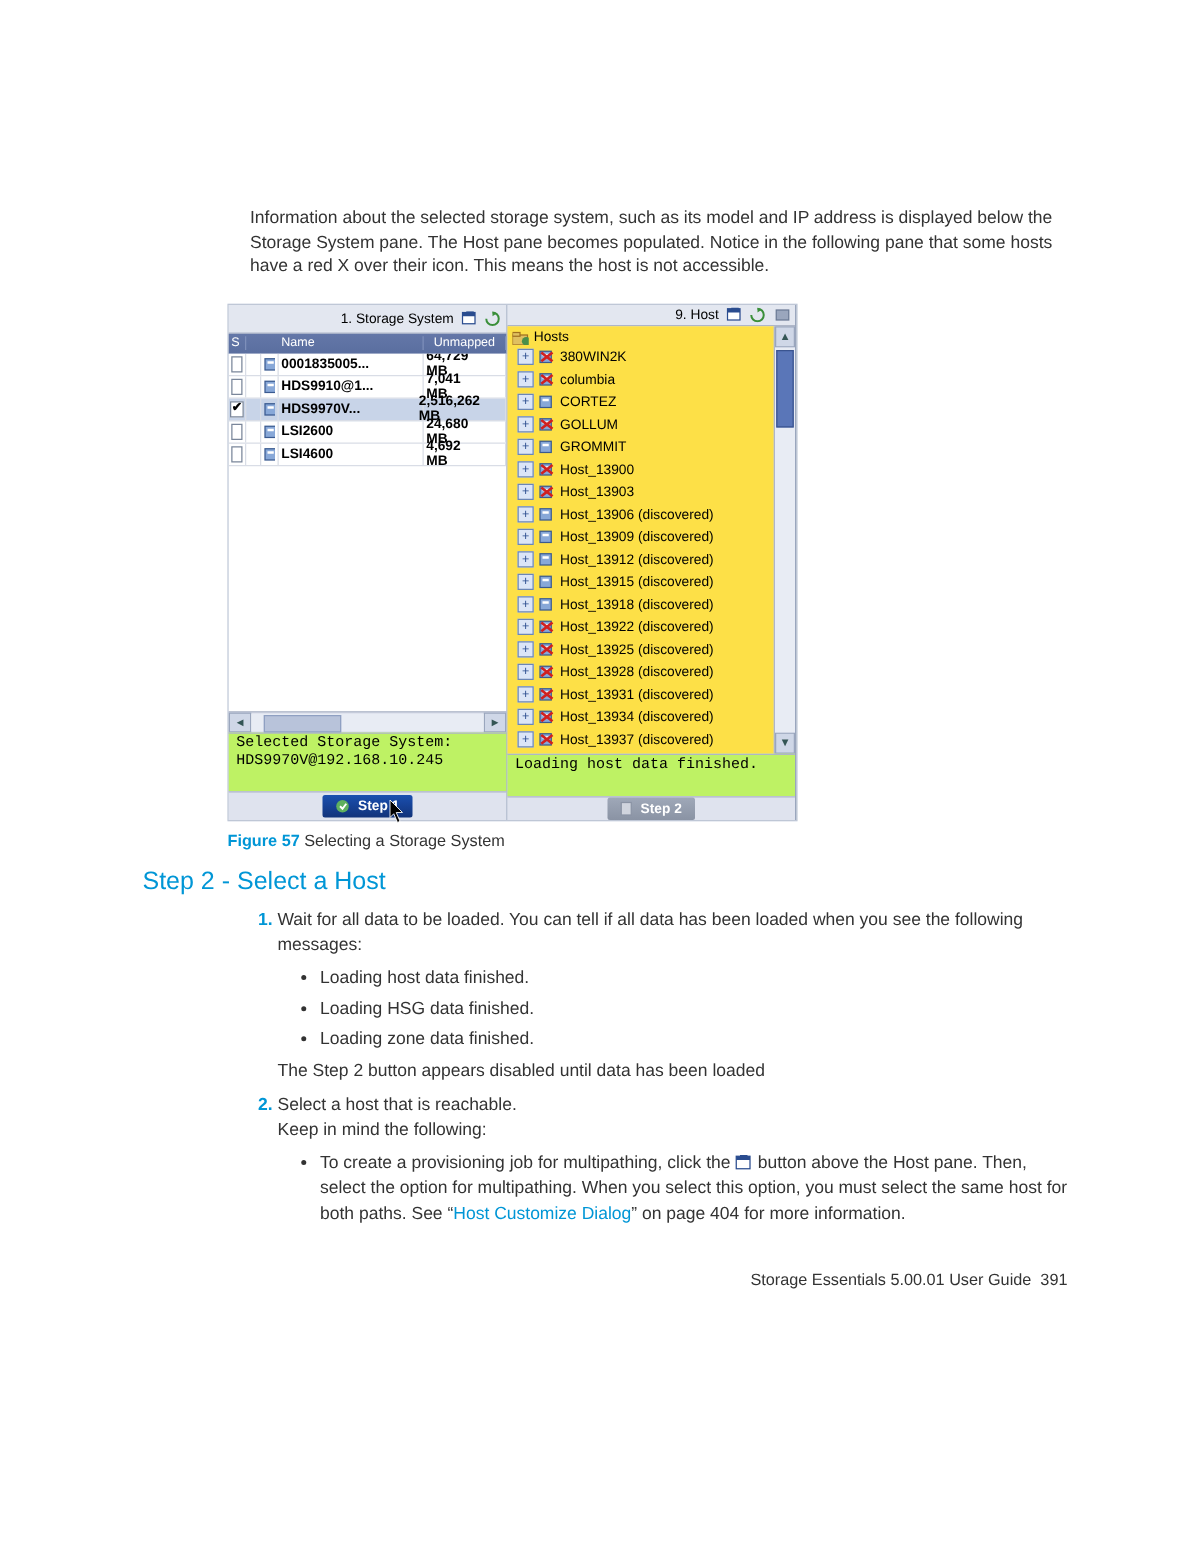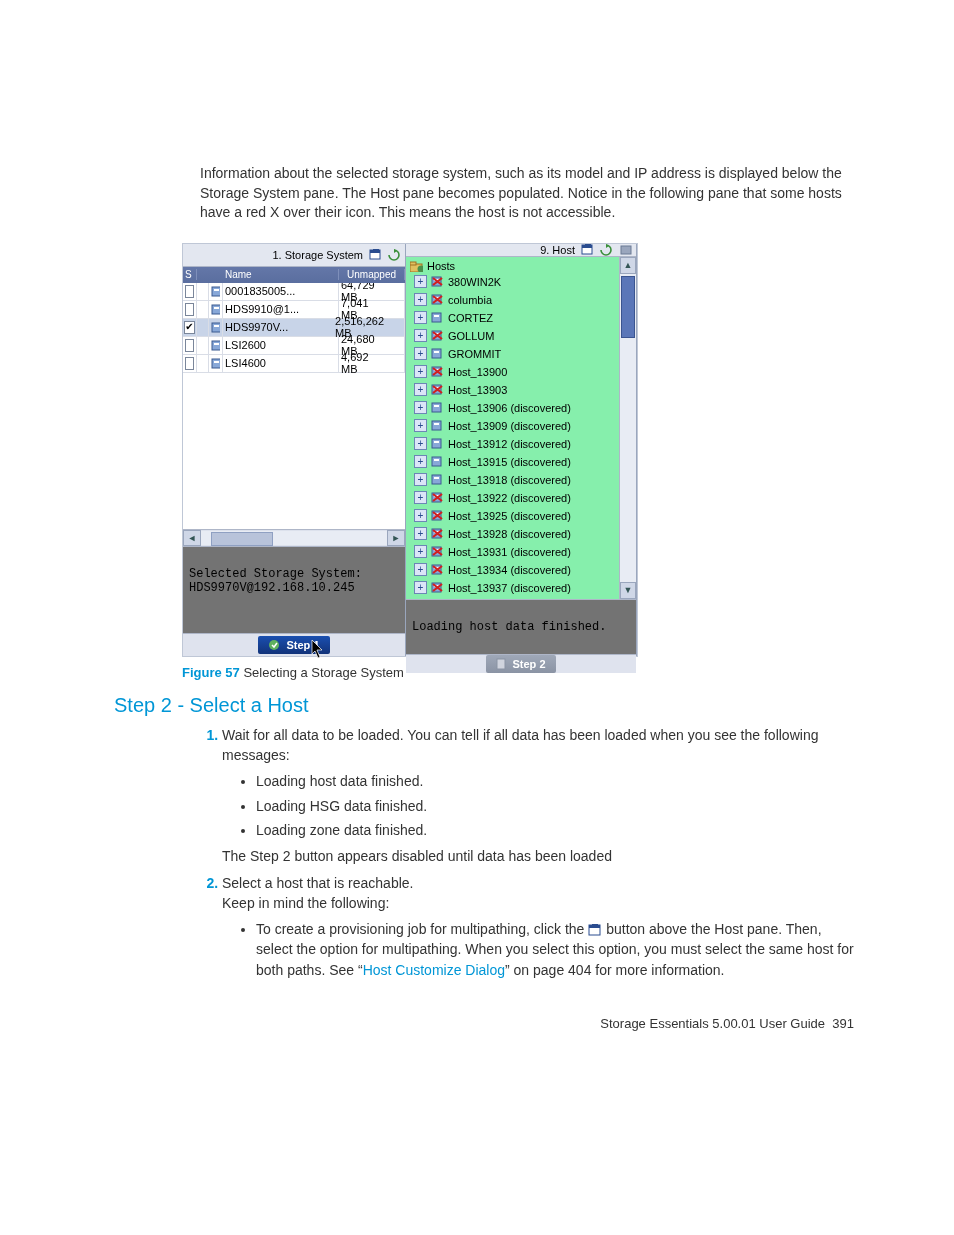--- a/index.html
+++ b/index.html
@@ -71,20 +71,21 @@
   .th.i  { width: 12px; }
   .th.i2 { width: 14px; }
   .th.nm { flex: 1; }
   .th.un { width: 66px; text-align: right; padding-right: 8px; }
   .table-body { background: #fff; flex: 1; overflow: hidden; }
   .trow {
     display: flex;
     height: 17px;
     align-items: center;
     border-bottom: 1px solid #d9dde6;
+    font-weight: bold;
   }
   .trow.sel { background: #c8d4e8; }
   .cell { border-right: 1px solid #d9dde6; height: 100%; display: flex; align-items: center; padding: 0 2px; box-sizing: border-box; }
   .cell.s  { width: 14px; justify-content: center; }
   .cell.i  { width: 12px; }
   .cell.i2 { width: 14px; justify-content: center; }
   .cell.nm { flex: 1; font-size: 11px; }
   .cell.un { width: 66px; justify-content: flex-end; padding-right: 20px; font-size: 11px; }
   .chk {
     width: 11px; height: 11px; border: 1px solid #7a869a; background: #fff;
@@ -96,24 +97,24 @@
     border-top: 1px solid #aeb6c8;
     display: flex;
     align-items: center;
   }
   .sbtn {
     width: 16px; height: 14px; background: #cfd7e7; border: 1px solid #9aa6bd; display:flex; align-items:center; justify-content:center; font-size:9px; color:#355; }
   .sbar { flex:1; height:14px; background:#e8ecf4; position:relative; }
   .sthumb { position:absolute; left:10px; top:1px; width:60px; height:12px; background:#b8c3da; border:1px solid #8fa0c2; }
   .status {
     height: 46px;
-    padding: 20px 6px;
+    padding: 0 6px;
     font-family: "Courier New", monospace;
     font-size: 12px;
-    background: #737373;
+    background: #bef264;
     border-top: 1px solid #aeb6c8;
     white-space: pre-line;
   }
   .stepbar {
     height: 22px;
     background: #dfe3ee;
     border-top: 1px solid #aeb6c8;
     display: flex;
     align-items: center;
     justify-content: center;
@@ -122,21 +123,21 @@
     height: 18px;
     padding: 0 10px;
     color: #fff;
     font-weight: bold;
     font-size: 11px;
     display: flex; align-items: center; gap: 6px;
     border-radius: 2px;
   }
   .stepbtn.active { background: linear-gradient(#1a4fb0,#12337a); }
   .stepbtn.disabled { background: linear-gradient(#9fa8b8,#8a93a4); }
-  .tree-wrap { flex:1; background:#86efac; display:flex; }
+  .tree-wrap { flex:1; background:#fde047; display:flex; }
   .tree { flex:1; overflow:hidden; padding: 2px 0; }
   .tree-root {
     display:flex; align-items:center; gap:4px; padding:1px 4px;
   }
   .tree-row {
     display:flex; align-items:center; gap:4px; padding:1px 4px 1px 8px; height:16px;
   }
   .expander {
     width:11px; height:11px; border:1px solid #6b86b5; background:#dbe5f7;
     display:flex; align-items:center; justify-content:center; font-size:10px; color:#2a4c8f; line-height:1;

